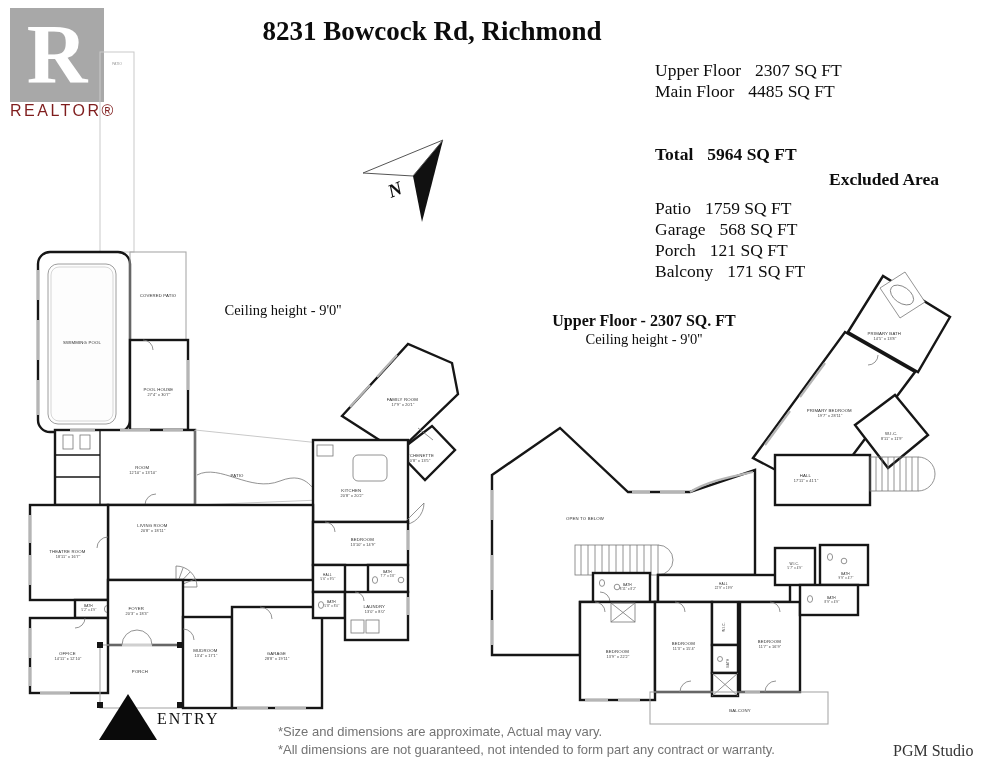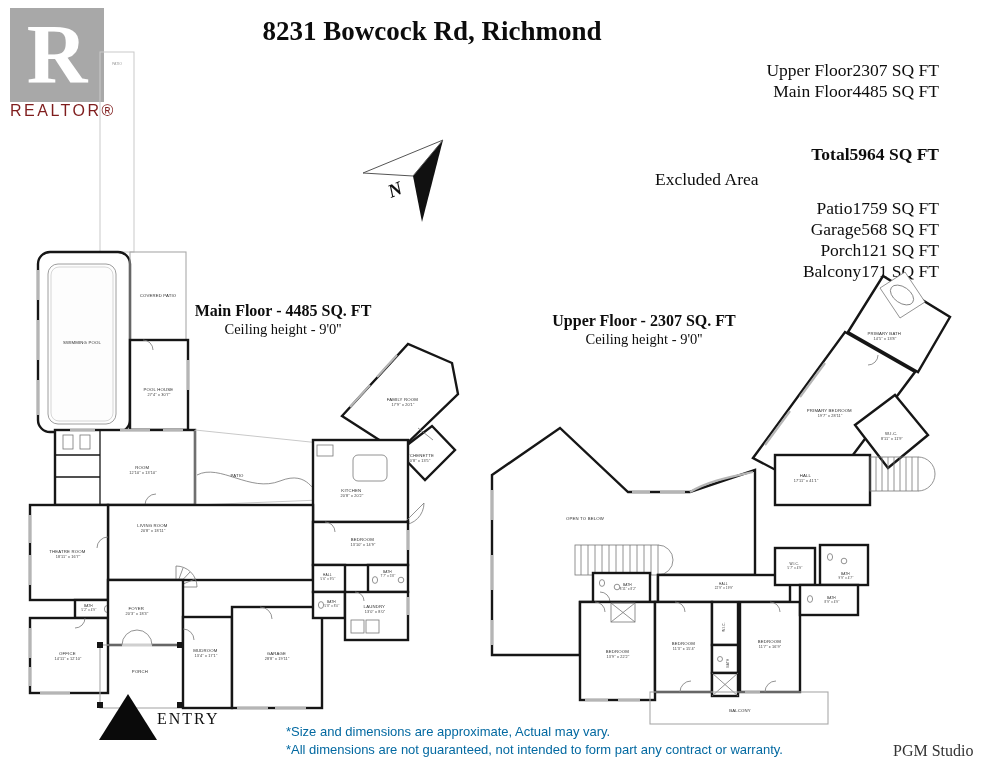--- a/index.html
+++ b/index.html
@@ -10,24 +10,24 @@
   .logo{position:absolute;left:10px;top:8px;width:118px;text-align:left;}
   .logo-box{width:94px;height:94px;background:#a8a8a8;display:flex;align-items:center;justify-content:center;}
   .logo-r{font-family:"Liberation Serif",serif;font-weight:bold;font-size:84px;color:#ffffff;line-height:1;}
   .logo-text{font-family:"Liberation Sans",sans-serif;font-size:16px;color:#7f1d1d;letter-spacing:2.5px;}
 
   .page-title{position:absolute;left:0;top:16px;width:864px;text-align:center;
               font-weight:bold;font-size:27px;color:#0c0c0c;}
 
   
   .area-table{position:absolute;left:655px;top:60px;width:284px;font-size:17.5px;color:#0d0d0d;}
-  .at-row{display:flex;justify-content:flex-end;line-height:21px;}
+  .at-row{display:flex;justify-content:flex-start;line-height:21px;gap:14px;}
   .at-row .v{text-align:right;}
   .at-bold{font-weight:bold;margin-top:42px;}
-  .at-header{text-align:left;font-weight:normal;line-height:21px;margin:4px 0 8px 0;}
+  .at-header{text-align:right;font-weight:bold;line-height:21px;margin:4px 0 8px 0;}
 
   
   .floor-title{position:absolute;text-align:center;color:#0d0d0d;}
   .ft-main{left:163px;top:301px;width:240px;}
   .ft-upper{left:524px;top:311px;width:240px;}
   .ft-1{font-weight:bold;font-size:16px;line-height:19px;}
   .ft-2{font-size:14.5px;line-height:18px;}
 
   
   .plan{position:absolute;}
@@ -48,21 +48,21 @@
   .north{position:absolute;left:360px;top:135px;}
   .north-n{font-family:"Liberation Serif",serif;font-style:italic;font-weight:bold;font-size:19px;fill:#111111;}
 
   
   .entry{position:absolute;left:99px;top:694px;width:76px;display:flex;flex-direction:row;align-items:center;}
   .entry-tri{width:0;height:0;border-left:29px solid transparent;border-right:29px solid transparent;border-bottom:46px solid #0a0a0a;}
   .entry-label{font-size:16px;letter-spacing:2px;color:#111111;margin-top:3px;}
 
   
   .disclaimer{position:absolute;left:278px;top:723px;font-family:"Liberation Sans",sans-serif;
-              font-size:13px;color:#0369a1;line-height:17.5px;margin-left:8px;}
+              font-size:13px;color:#737373;line-height:17.5px;}
   .credit{position:absolute;left:893px;top:742px;font-size:16px;color:#333333;}
 </style>
 </head>
 <body>
 
 <div id="canvas">
 
   <div class="logo">
     <div class="logo-box">
       <span class="logo-r">R</span>
@@ -104,21 +104,20 @@
     </div>
   </div>
 
   <svg class="north" width="100" height="105" viewBox="0 0 100 105">
     <polygon points="83,5 62,87 53,41" fill="#111111"></polygon>
     <polygon points="83,5 3,38 53,41" fill="none" stroke="#555555" stroke-width="1"></polygon>
     <text class="north-n" transform="translate(31,63) rotate(-22)">N</text>
   </svg>
 
   <div class="floor-title ft-main">
-    <div class="ft-1">Main Floor - 4485 SQ. FT</div>
     <div class="ft-2">Ceiling height - 9'0''</div>
   </div>
   <div class="floor-title ft-upper">
     <div class="ft-1">Upper Floor - 2307 SQ. FT</div>
     <div class="ft-2">Ceiling height - 9'0''</div>
   </div>
 
   <svg class="plan" style="left:25px;top:45px;" width="445" height="670" viewBox="0 0 445 670">
 
     <g>

